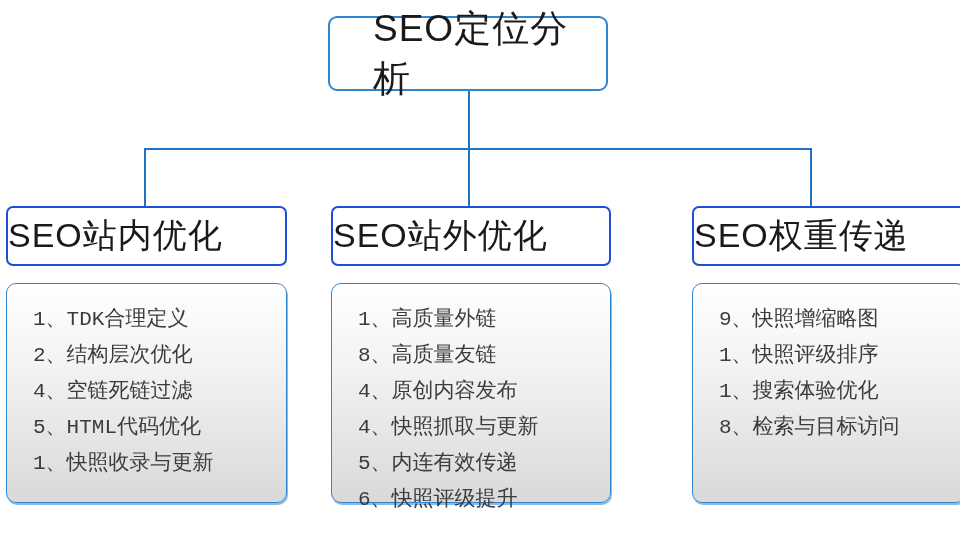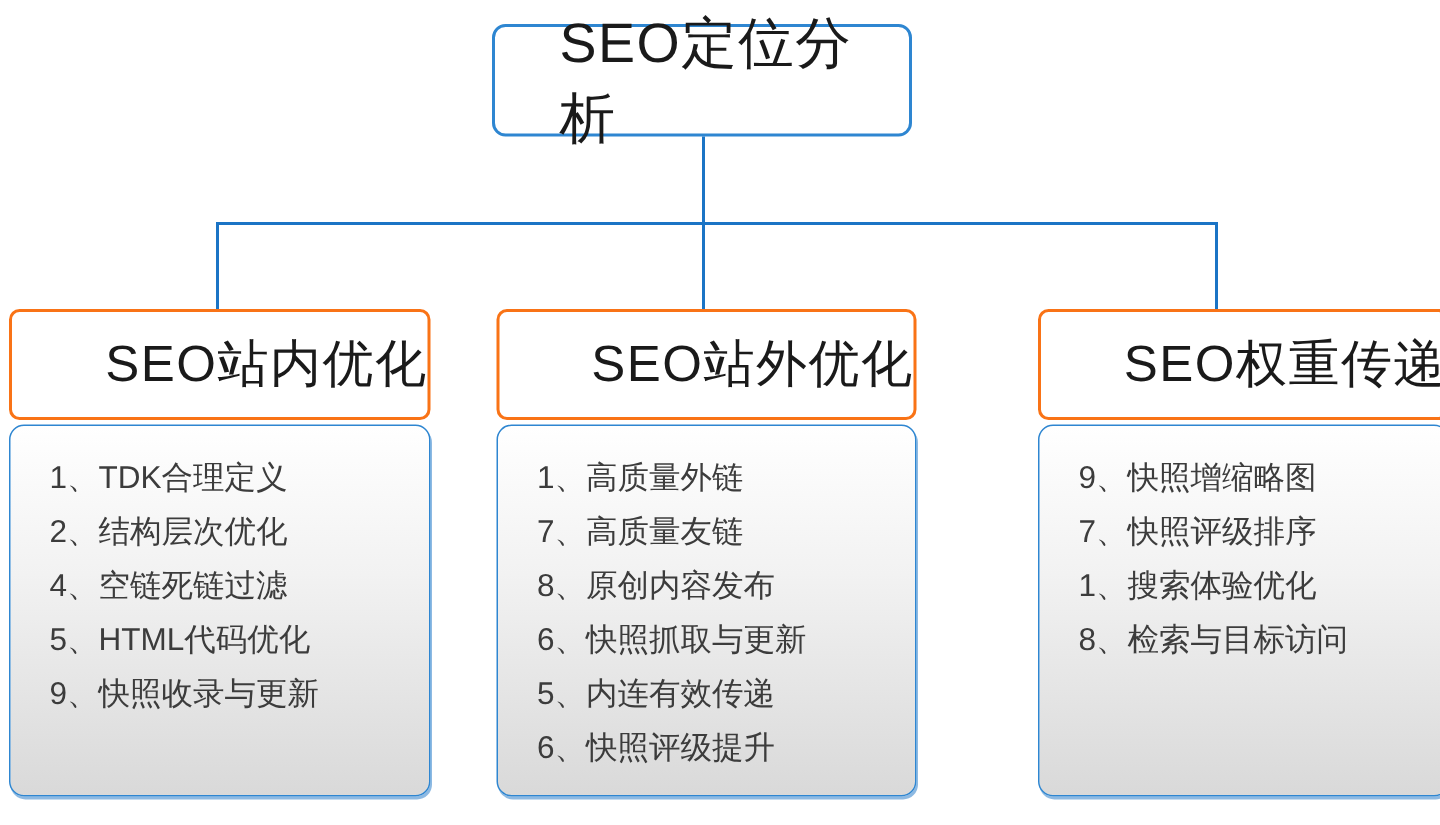--- a/index.html
+++ b/index.html
@@ -36,39 +36,40 @@
     background: #1b74c5;
   }
   .v-root  { left: 468px; top: 91px;  width: 2px; height: 58px; }
   .h-main  { left: 144px; top: 148px; width: 668px; height: 2px; }
   .v-left  { left: 144px; top: 149px; width: 2px; height: 58px; }
   .v-mid   { left: 468px; top: 149px; width: 2px; height: 58px; }
   .v-right { left: 810px; top: 149px; width: 2px; height: 58px; }
   
   .branch-header {
     position: absolute;
-    top: 206px; height: 74px;
+    top: 206px; height: 60px;
     background: #ffffff;
-    border: 2px solid #f97316;
+    border: 2px solid #1d4ed8;
     border-radius: 7px;
-    display: flex; align-items: center; justify-content: flex-end;
+    display: flex; align-items: center; justify-content: flex-start;
     font-size: 34px;
     color: #1a1a1a;
     letter-spacing: 1px;
     box-sizing: border-box;
   }
   .branch-list {
     position: absolute;
-    top: 283px; height: 248px;
+    top: 283px; height: 220px;
     background: linear-gradient(180deg, #ffffff 0%, #f2f2f2 40%, #d9d9d9 100%);
     border: 1.6px solid #2e86d1;
     border-radius: 10px;
     box-shadow: 1px 2px 0 rgba(27, 116, 197, 0.5);
     box-sizing: border-box;
     padding: 16px 8px 0 26px;
+    font-family: Liberation Mono, monospace;
   }
   .col1 .branch-header, .col1 .branch-list { left: 6px;  width: 281px; }
   .col2 .branch-header, .col2 .branch-list { left: 331px; width: 280px; }
   .col3 .branch-header, .col3 .branch-list { left: 692px; width: 274px; }
   .list-item {
     height: 36px;
     display: flex; align-items: center;
     font-size: 21px;
     color: #3c3c3c;
     white-space: nowrap;
@@ -91,43 +92,43 @@
 
   <div class="col1">
     <div class="branch-header">
       <span>SEO站内优化</span>
     </div>
     <div class="branch-list">
       <div class="list-item">1、TDK合理定义</div>
       <div class="list-item">2、结构层次优化</div>
       <div class="list-item">4、空链死链过滤</div>
       <div class="list-item">5、HTML代码优化</div>
-      <div class="list-item">9、快照收录与更新</div>
+      <div class="list-item">1、快照收录与更新</div>
     </div>
   </div>
 
   <div class="col2">
     <div class="branch-header">
       <span>SEO站外优化</span>
     </div>
     <div class="branch-list">
       <div class="list-item">1、高质量外链</div>
-      <div class="list-item">7、高质量友链</div>
-      <div class="list-item">8、原创内容发布</div>
-      <div class="list-item">6、快照抓取与更新</div>
+      <div class="list-item">8、高质量友链</div>
+      <div class="list-item">4、原创内容发布</div>
+      <div class="list-item">4、快照抓取与更新</div>
       <div class="list-item">5、内连有效传递</div>
       <div class="list-item">6、快照评级提升</div>
     </div>
   </div>
 
   <div class="col3">
     <div class="branch-header">
       <span>SEO权重传递</span>
     </div>
     <div class="branch-list">
       <div class="list-item">9、快照增缩略图</div>
-      <div class="list-item">7、快照评级排序</div>
+      <div class="list-item">1、快照评级排序</div>
       <div class="list-item">1、搜索体验优化</div>
       <div class="list-item">8、检索与目标访问</div>
     </div>
   </div>
 
 </div>
 
 </body></html>

